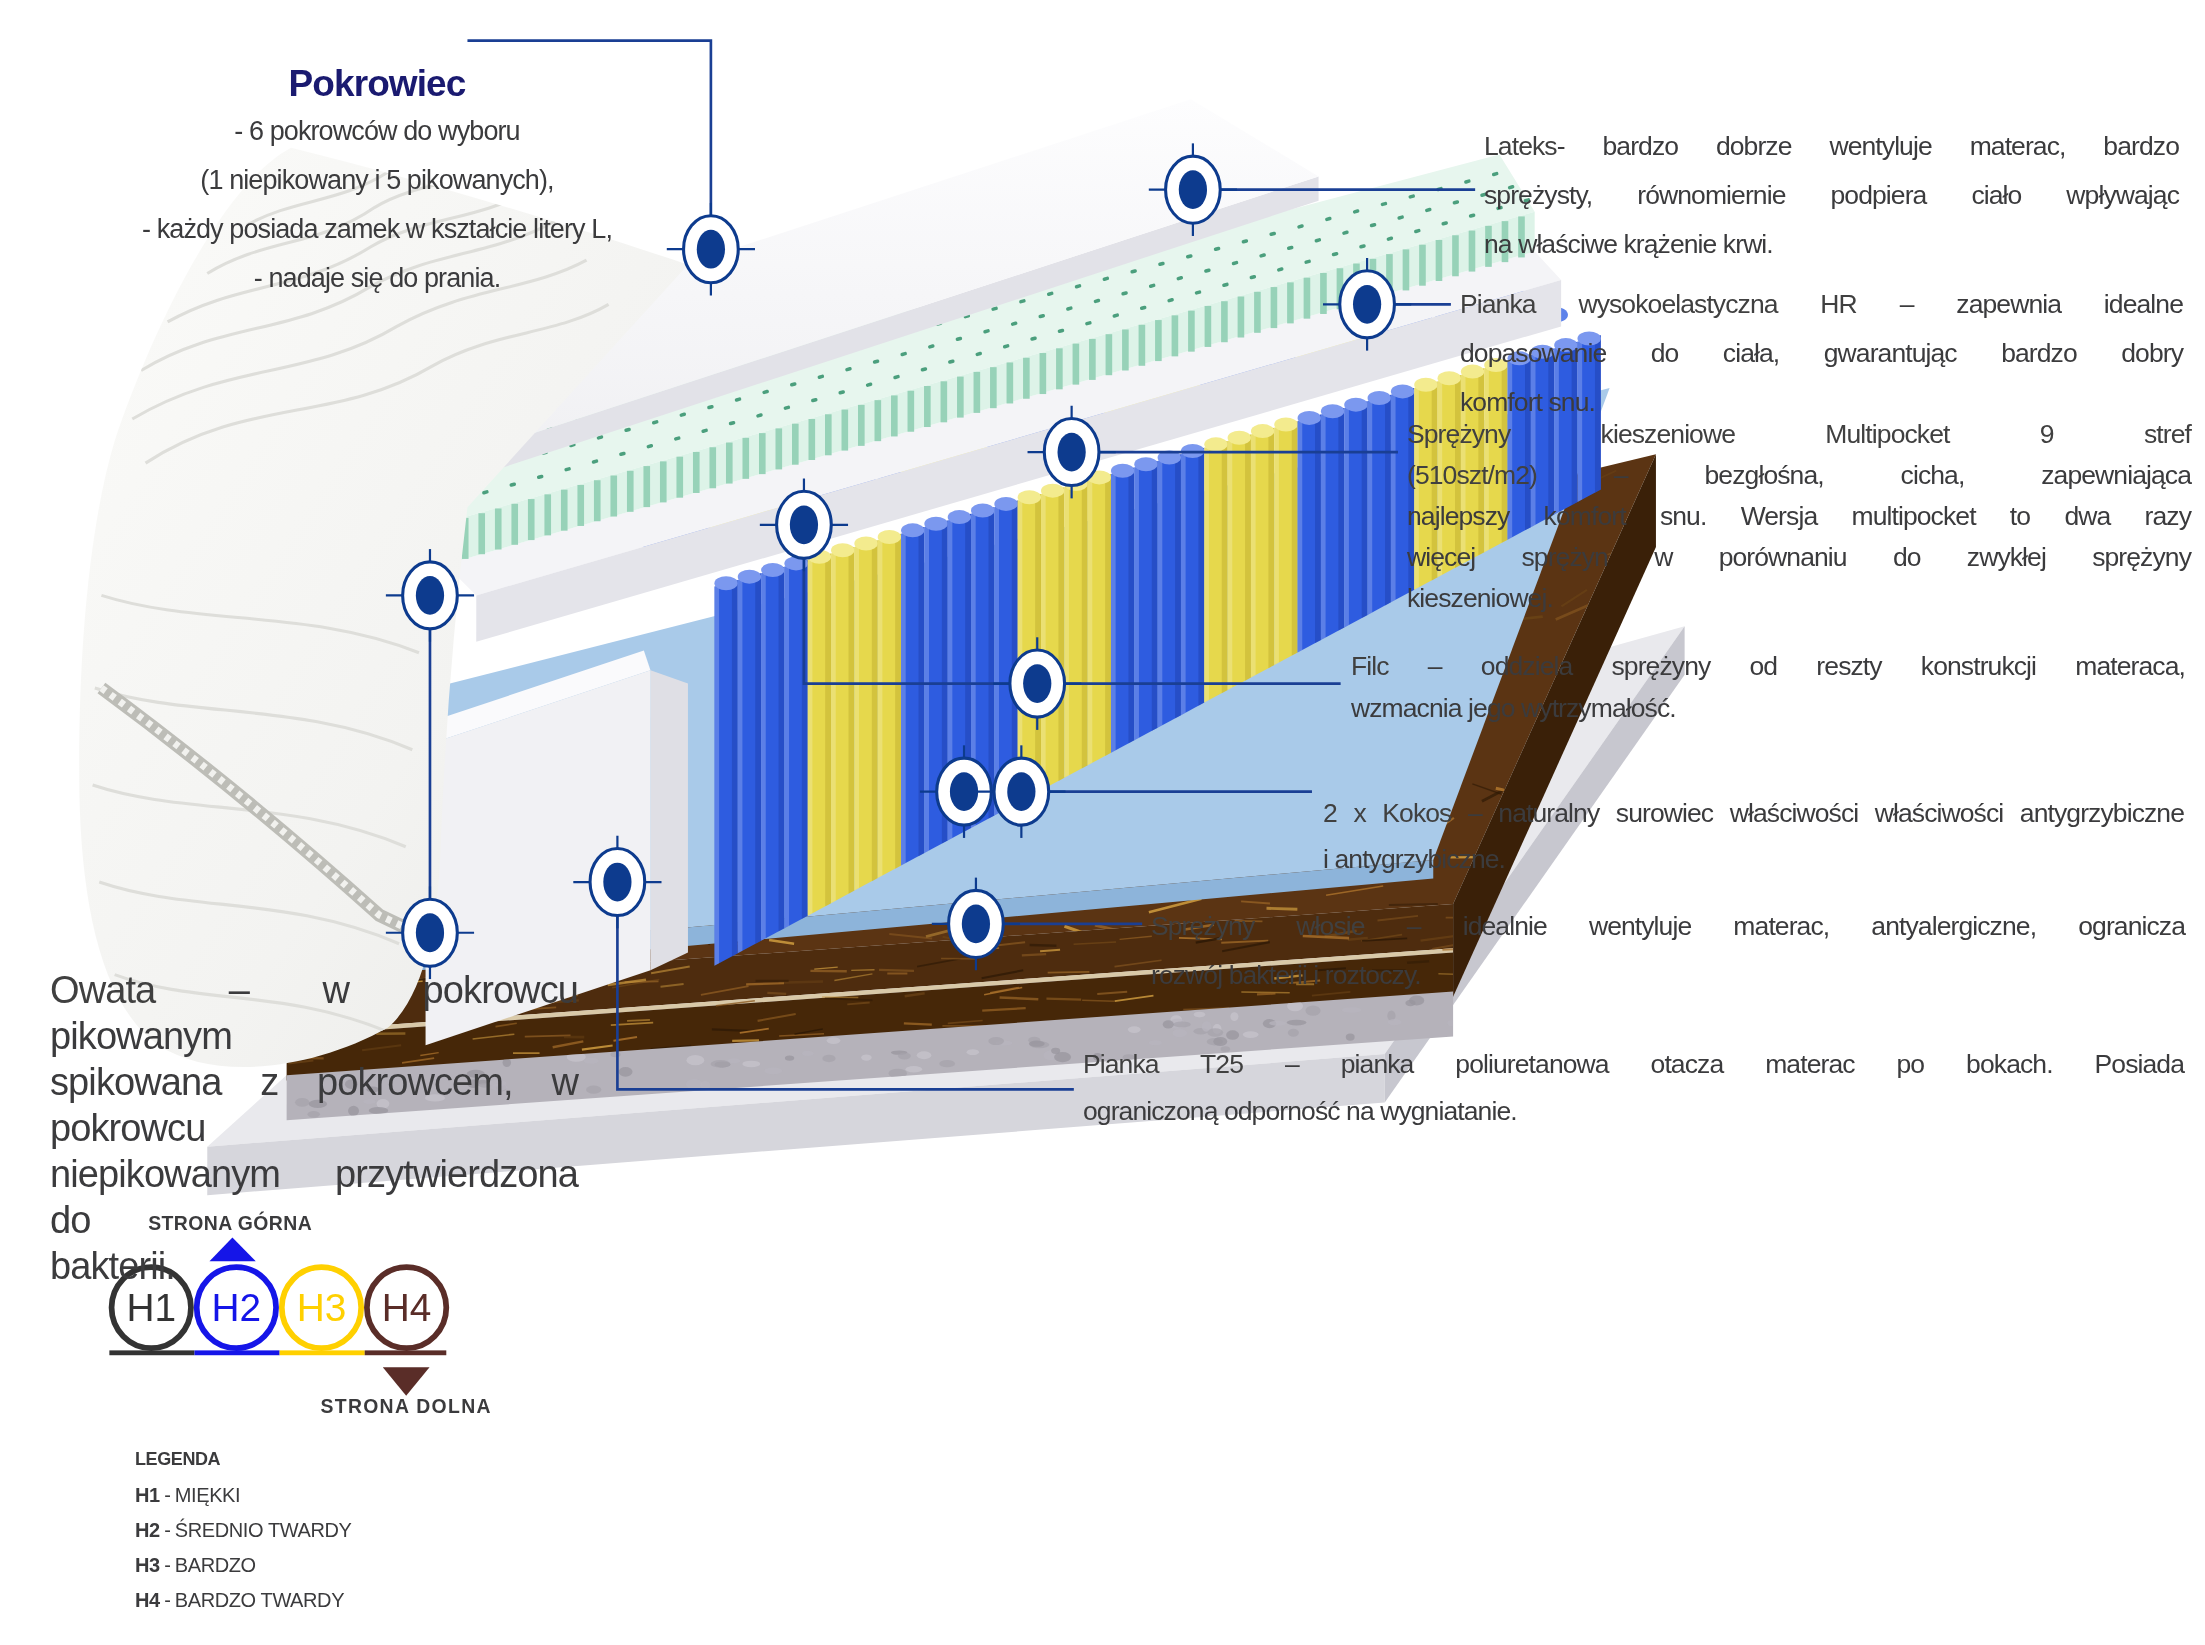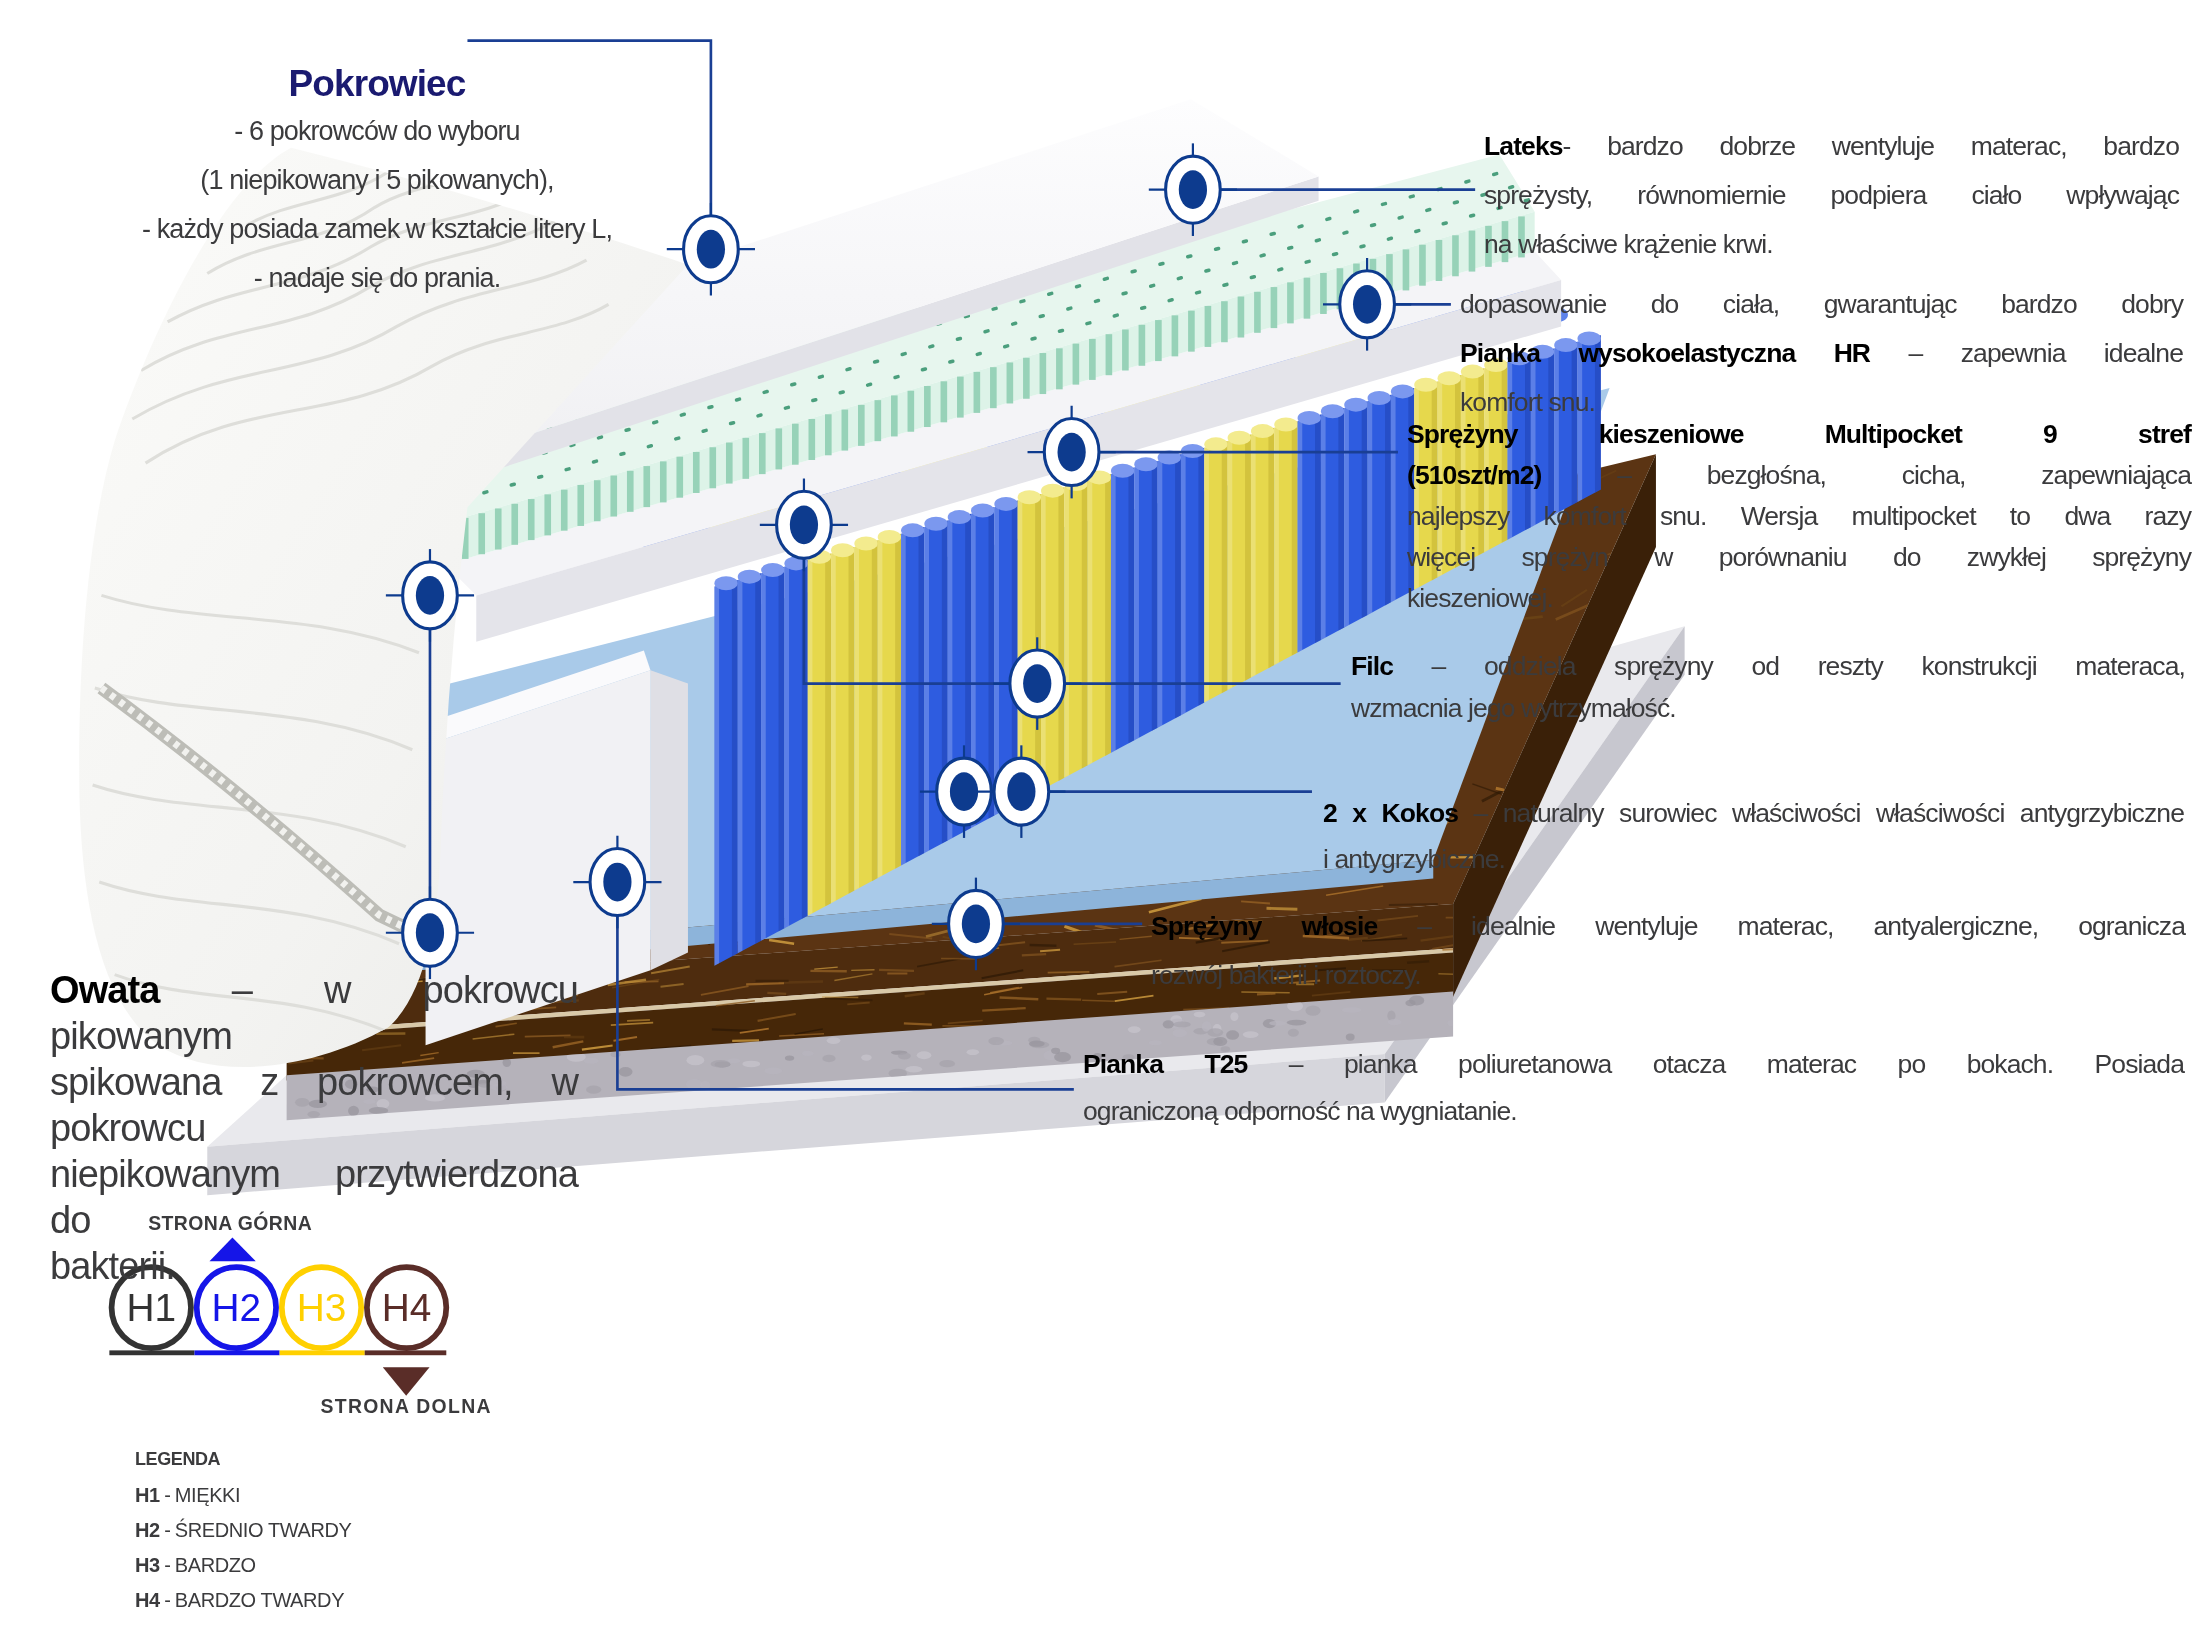--- a/index.html
+++ b/index.html
@@ -2,21 +2,21 @@
 <html style="font-size:7px"><head>
 <meta charset="utf-8">
 <style>
   html,body{margin:0;padding:0;background:#fff;}
   #canvas{position:relative;width:2205px;height:1645px;background:#fff;overflow:hidden;
           font-family:"Liberation Sans",sans-serif;}
   #scene{position:absolute;left:0;top:0;z-index:1;}
   .callout{position:absolute;z-index:2;color:#3b3b3d;font-size:26.5px;letter-spacing:-0.9px;}
   .callout .ln{display:block;white-space:nowrap;}
   .callout .j{white-space:normal;text-align:justify;text-align-last:justify;}
-  .hd{color:#000000;font-weight:700;}
+  .hd{color:#404040;font-weight:400;}
   #pokrowiec-block{text-align:center;}
   #pokrowiec-block .title{font-size:37px;line-height:46px;font-weight:700;color:#1a1a70;}
   #pokrowiec-block .ln{font-size:27px;line-height:49px;}
   #lateks-block{line-height:49px;}
   #hr-block{line-height:49px;}
   #spr-block{line-height:41px;}
   #filc-block{line-height:42px;}
   #kokos-block{line-height:46px;}
   #konskie-block{line-height:49px;}
   #t25-block{line-height:47px;}
@@ -1205,22 +1205,22 @@
   <div class="ln">- nadaje się do prania.</div>
 </div>
 
 <div class="callout" id="lateks-block" style="left:1484px;top:122px;width:695px;">
   <div class="ln j"><span class="hd">Lateks</span><span>- bardzo dobrze wentyluje materac, bardzo</span></div>
   <div class="ln j">sprężysty, równomiernie podpiera ciało wpływając</div>
   <div class="ln">na właściwe krążenie krwi.</div>
 </div>
 
 <div class="callout" id="hr-block" style="left:1460px;top:280px;width:723px;">
+  <div class="ln j"><span class="hd">Pianka wysokoelastyczna HR</span><span> – zapewnia idealne</span></div>
   <div class="ln j">dopasowanie do ciała, gwarantując bardzo dobry</div>
-  <div class="ln j"><span class="hd">Pianka wysokoelastyczna HR</span><span> – zapewnia idealne</span></div>
   <div class="ln">komfort snu.</div>
 </div>
 
 <div class="callout" id="spr-block" style="left:1407px;top:414px;width:784px;">
   <div class="ln j hd">Sprężyny kieszeniowe Multipocket 9 stref</div>
   <div class="ln j"><span class="hd">(510szt/m2)</span><span> – bezgłośna, cicha, zapewniająca</span></div>
   <div class="ln j">najlepszy komfort snu. Wersja multipocket to dwa razy</div>
   <div class="ln j">więcej sprężyn w porównaniu do zwykłej sprężyny</div>
   <div class="ln">kieszeniowej.</div>
 </div>

